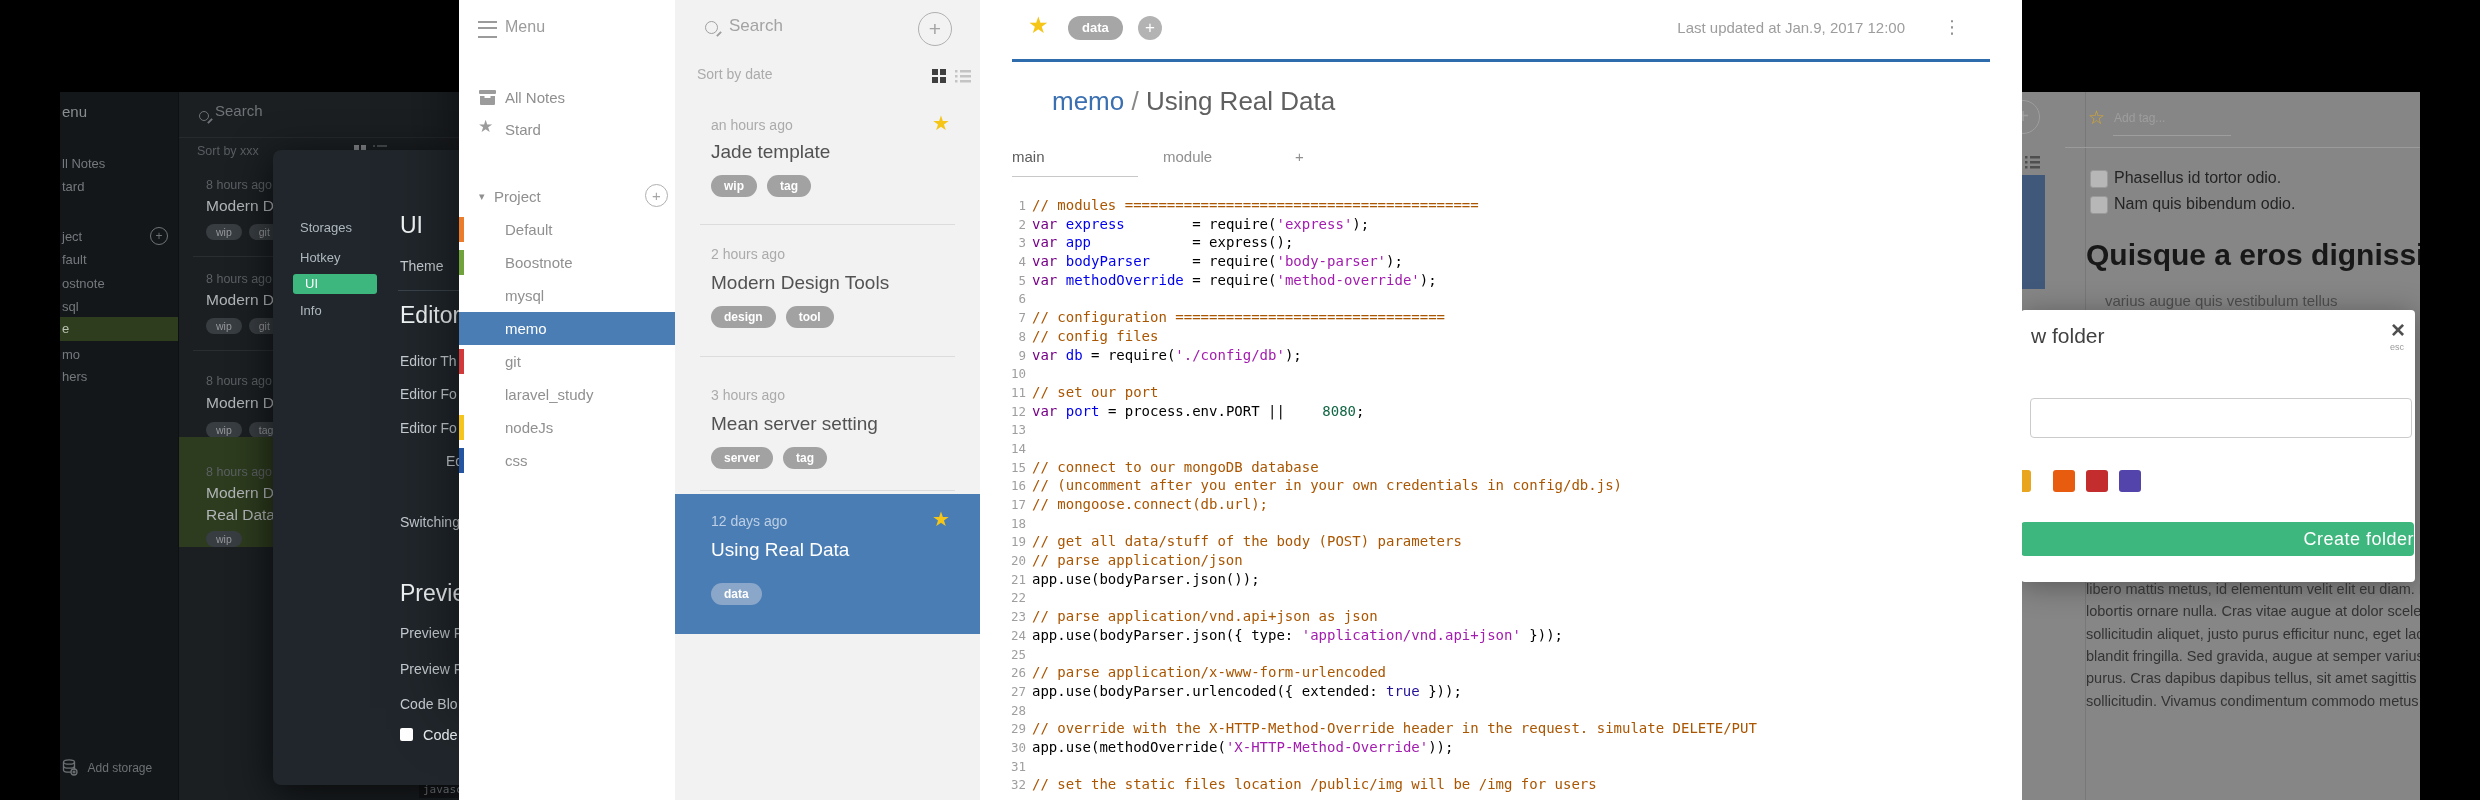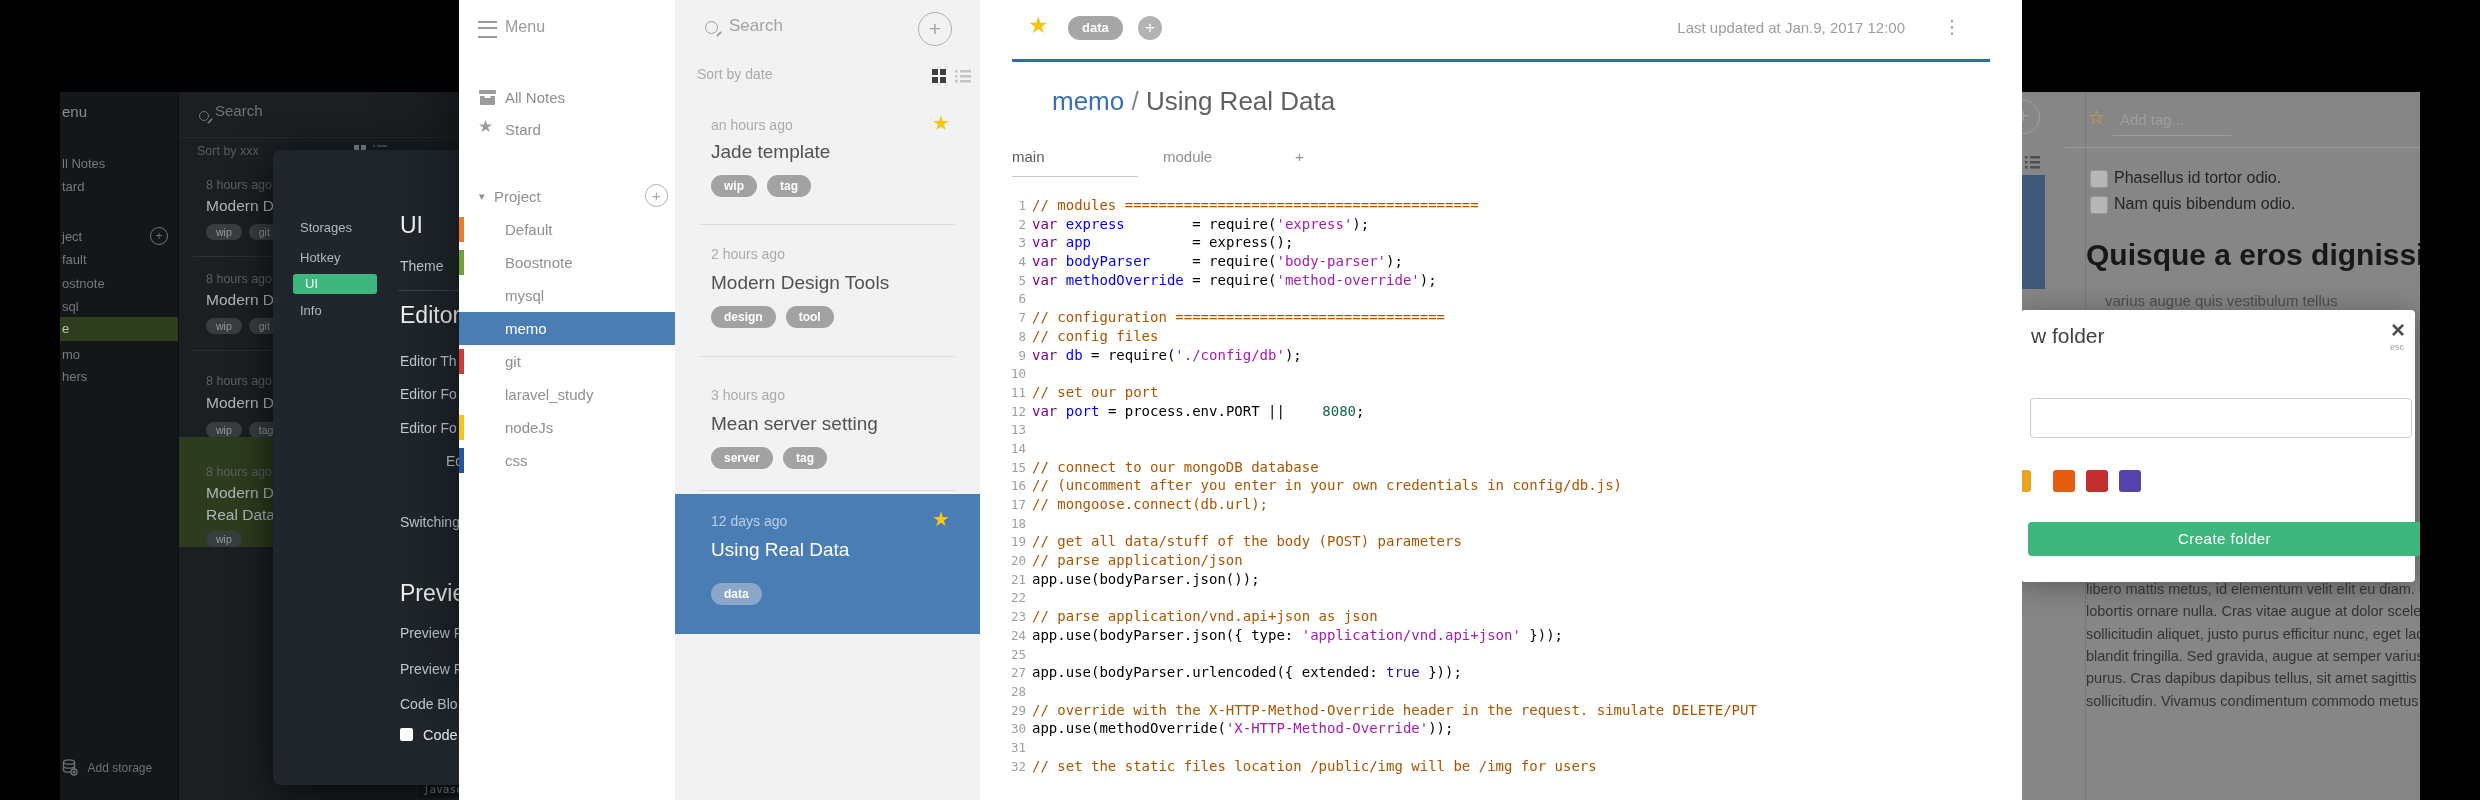--- a/index.html
+++ b/index.html
@@ -81,22 +81,22 @@
   .w3-cb{width:16px;height:16px;background:#b7b7b7;border:1px solid #9a9a9a;border-radius:3px;}
   .w3-cb-label{font-size:16px;color:#242424;white-space:nowrap;}
   #w3-heading{left:64px;top:146px;font-size:30px;font-weight:600;color:#181818;white-space:nowrap;
               width:334px;overflow:hidden;}
   #w3-peek{left:83px;top:200px;font-size:15px;color:#4e4e4e;white-space:nowrap;}
   #w3-modal{left:-1px;top:218px;width:394px;height:272px;background:#fff;border-radius:4px;
             box-shadow:0 4px 30px rgba(0,0,0,.35);}
   #w3-input{left:9px;top:88px;width:382px;height:40px;border:1px solid #cbcbcb;border-radius:4px;
             background:#fff;box-sizing:border-box;}
   .swatch{top:160px;width:22px;height:22px;border-radius:3px;}
-  #w3-create{left:7px;top:212px;width:393px;height:34px;border-radius:4px;color:#fff;font-size:15px;
-             line-height:34px;text-align:center;letter-spacing:.5px;}
+  #w3-create{left:0;top:212px;width:393px;height:34px;border-radius:4px;color:#fff;font-size:18px;
+             line-height:34px;text-align:right;letter-spacing:.5px;}
   .w3-para{left:64px;font-size:14.5px;color:#333;white-space:nowrap;height:22.3px;line-height:22.3px;}
   svg{display:block;}
 </style>
 </head>
 <body>
 
 <div id="stage">
 
   <div id="w1" class="abs">
     <div id="w1-side" class="abs">
@@ -336,20 +336,21 @@
           <div class="code-line"><span class="ln">16</span><span class="tk-cm">// (uncomment after you enter in your own credentials in config/db.js)</span></div>
           <div class="code-line"><span class="ln">17</span><span class="tk-cm">// mongoose.connect(db.url);</span></div>
           <div class="code-line"><span class="ln">18</span></div>
           <div class="code-line"><span class="ln">19</span><span class="tk-cm">// get all data/stuff of the body (POST) parameters</span></div>
           <div class="code-line"><span class="ln">20</span><span class="tk-cm">// parse application/json</span></div>
           <div class="code-line"><span class="ln">21</span><span class="tk-pl">app.use(bodyParser.json());</span></div>
           <div class="code-line"><span class="ln">22</span></div>
           <div class="code-line"><span class="ln">23</span><span class="tk-cm">// parse application/vnd.api+json as json</span></div>
           <div class="code-line"><span class="ln">24</span><span class="tk-pl">app.use(bodyParser.json({ type: </span><span class="tk-str">'application/vnd.api+json'</span><span class="tk-pl"> }));</span></div>
           <div class="code-line"><span class="ln">25</span></div>
+          <div class="code-line"><span class="ln">26</span><span class="tk-cm">// parse application/x-www-form-urlencoded</span></div>
           <div class="code-line"><span class="ln">27</span><span class="tk-pl">app.use(bodyParser.urlencoded({ extended: </span><span class="tk-atom">true</span><span class="tk-pl"> }));</span></div>
           <div class="code-line"><span class="ln">28</span></div>
           <div class="code-line"><span class="ln">29</span><span class="tk-cm">// override with the X-HTTP-Method-Override header in the request. simulate DELETE/PUT</span></div>
           <div class="code-line"><span class="ln">30</span><span class="tk-pl">app.use(methodOverride(</span><span class="tk-str">'X-HTTP-Method-Override'</span><span class="tk-pl">));</span></div>
           <div class="code-line"><span class="ln">31</span></div>
           <div class="code-line"><span class="ln">32</span><span class="tk-cm">// set the static files location /public/img will be /img for users</span></div>
         </div>
     <div class="abs tab" style="left: 32px; top: 148px; color: rgb(92, 92, 92);">main</div>
         <div class="abs tab" style="left: 183px; top: 148px; color: rgb(143, 143, 143);">module</div>
         <div class="abs tab" style="left: 315px; top: 148px; color: rgb(143, 143, 143);">+</div>
@@ -364,21 +365,21 @@
           <rect width="2.5" height="2.5"></rect>
           <rect x="5" width="10" height="2.5"></rect>
           <rect y="5" width="2.5" height="2.5"></rect>
           <rect x="5" y="5" width="10" height="2.5"></rect>
           <rect y="10" width="2.5" height="2.5"></rect>
           <rect x="5" y="10" width="10" height="2.5"></rect>
         </g>
       </svg>
     <div id="w3-bluecard" class="abs"></div>
     <div class="abs" style="left:66px;top:14px;font-size:19px;color:#d9a82c;">☆</div>
-    <div class="abs" style="left:98px;top:19px;font-size:15px;color:#9e9e9e;">Add tag...</div>
+    <div class="abs" style="left:92px;top:19px;font-size:12px;color:#9e9e9e;">Add tag...</div>
     <div class="abs" style="left:91px;top:43px;width:118px;height:1px;background:#9e9e9e;"></div>
     <div class="abs" style="left:43px;top:55px;width:355px;height:1px;background:#9b9b9b;"></div>
     <div id="w3-checklist">
         <div class="abs w3-cb" style="left: 68px; top: 78px;"></div>
         <div class="abs w3-cb-label" style="left: 92px; top: 77px;">Phasellus id tortor odio.</div>
         <div class="abs w3-cb" style="left: 68px; top: 104px;"></div>
         <div class="abs w3-cb-label" style="left: 92px; top: 103px;">Nam quis bibendum odio.</div>
       </div>
     <div id="w3-heading" class="abs">Quisque a eros dignissim</div>
     <div id="w3-peek" class="abs">varius augue quis vestibulum tellus</div>

